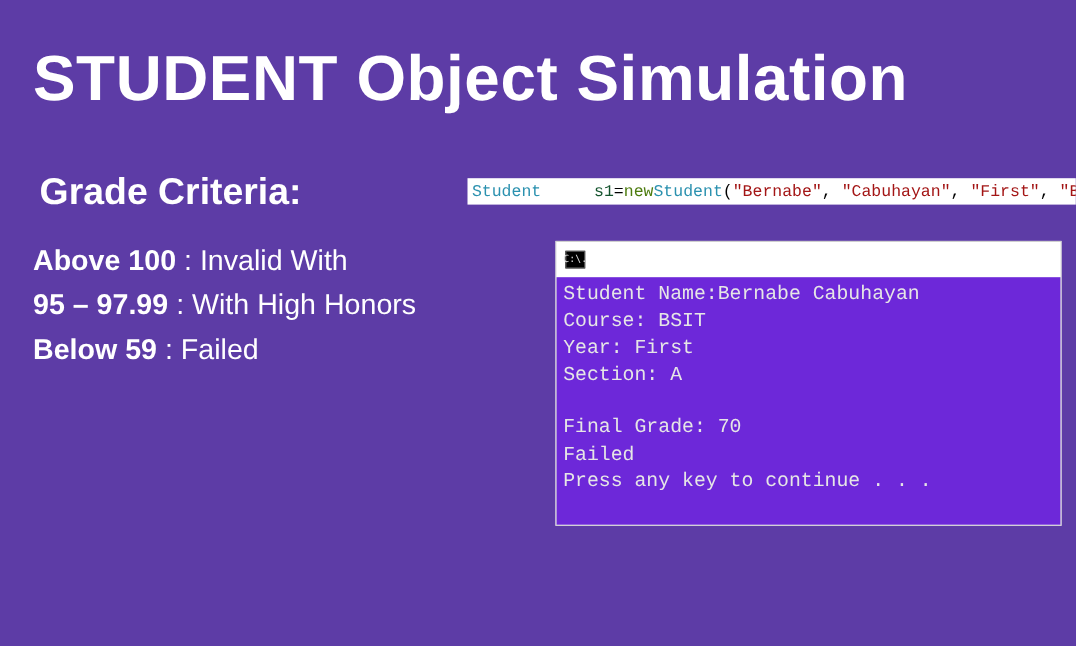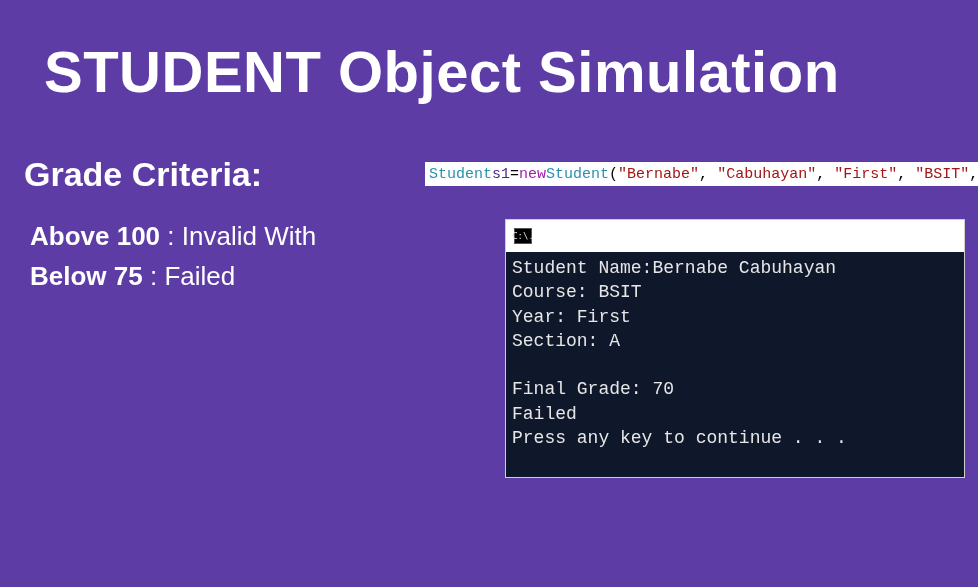--- a/index.html
+++ b/index.html
@@ -9,26 +9,26 @@
     background: #5d3ca6;
     font-family: Arial, Helvetica, sans-serif;
     color: #ffffff;
     overflow: hidden;
     position: relative;
   }
   .title {
     font-size: 58px;
     font-weight: 800;
     letter-spacing: 0.5px;
-    padding: 38px 0 0 44px;
+    padding: 38px 0 0 30px;
   }
   .criteria-heading {
     font-size: 34px;
     font-weight: 800;
-    padding: 50px 0 0 24px;
+    padding: 50px 0 0 36px;
   }
   .criteria-list {
     padding: 22px 0 0 30px;
   }
   .criteria-line {
     font-size: 26px;
     line-height: 1.55;
     font-weight: 400;
   }
   .criteria-line .range {
@@ -44,23 +44,23 @@
     background: #ffffff;
     font-family: Consolas, "Courier New", monospace;
     font-size: 15px;
     color: #000000;
     display: flex;
     align-items: center;
     padding-left: 4px;
     white-space: pre;
   }
   .tok-type   { color: #2b91af; }
-  .tok-var    { color: #4c1d95; }
+  .tok-var    { color: #14532d; margin-left: 48px; }
   .tok-op     { color: #000000; }
-  .tok-kw     { color: #a21caf; }
+  .tok-kw     { color: #4d7c0f; }
   .tok-str    { color: #a31515; }
 
   .cmd-window {
     position: absolute;
     top: 219px;
     left: 505px;
     width: 460px;
     background: #ffffff;
     border: 1px solid #cfcfcf;
   }
@@ -81,21 +81,21 @@
     background: #000;
     display: inline-flex;
     align-items: center;
     justify-content: center;
     font-family: Consolas, monospace;
     font-size: 9px;
     color: #ddd;
     border: 1px solid #555;
   }
   .cmd-body {
-    background: #0f172a;
+    background: #6d28d9;
     color: #e6e6e6;
     font-family: Consolas, "Courier New", monospace;
     font-size: 18px;
     line-height: 1.35;
     padding: 4px 6px 10px 6px;
     min-height: 225px;
     white-space: pre;
   }
 </style>
 </head>
@@ -103,21 +103,24 @@
 
 <h1 class="title">STUDENT Object Simulation</h1>
 
 <h2 class="criteria-heading">Grade Criteria:</h2>
 
 <div class="criteria-list">
   <div class="criteria-line">
     <span class="range">Above 100</span> : <span>Invalid With</span>
   </div>
   <div class="criteria-line">
-    <span class="range">Below 75</span> : <span>Failed</span>
+    <span class="range">95 – 97.99</span> : <span>With High Honors</span>
+  </div>
+  <div class="criteria-line">
+    <span class="range">Below 59</span> : <span>Failed</span>
   </div>
 </div>
 
 <div class="code-snippet"><span class="tok-type">Student</span> <span class="tok-var">s1</span> <span class="tok-op">=</span> <span class="tok-kw">new</span> <span class="tok-type">Student</span><span class="tok-op">(</span><span class="tok-str">"Bernabe"</span>, <span class="tok-str">"Cabuhayan"</span>, <span class="tok-str">"First"</span>, <span class="tok-str">"BSIT"</span>,, , </div>
 
 <div class="cmd-window">
   <div class="cmd-titlebar">
     <span class="cmd-icon">C:\.</span>
   </div>
   <div class="cmd-body"><span>Student Name:Bernabe Cabuhayan</span>

